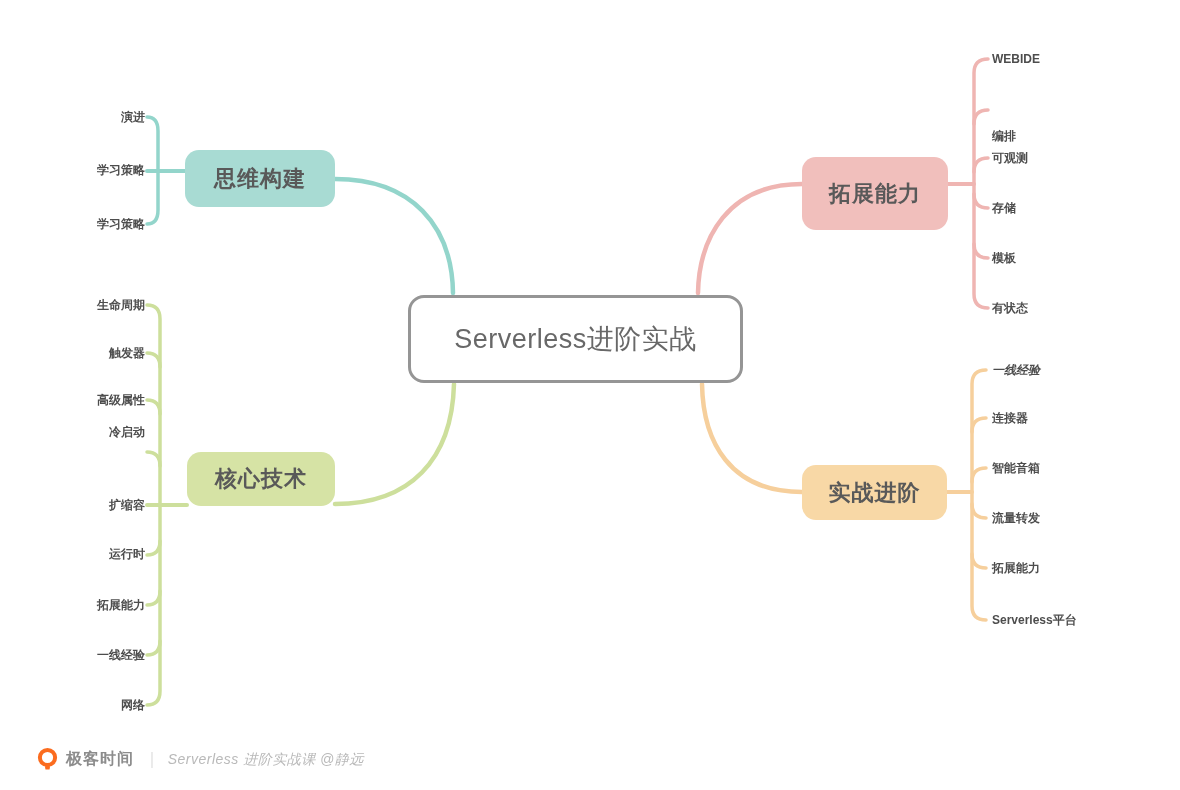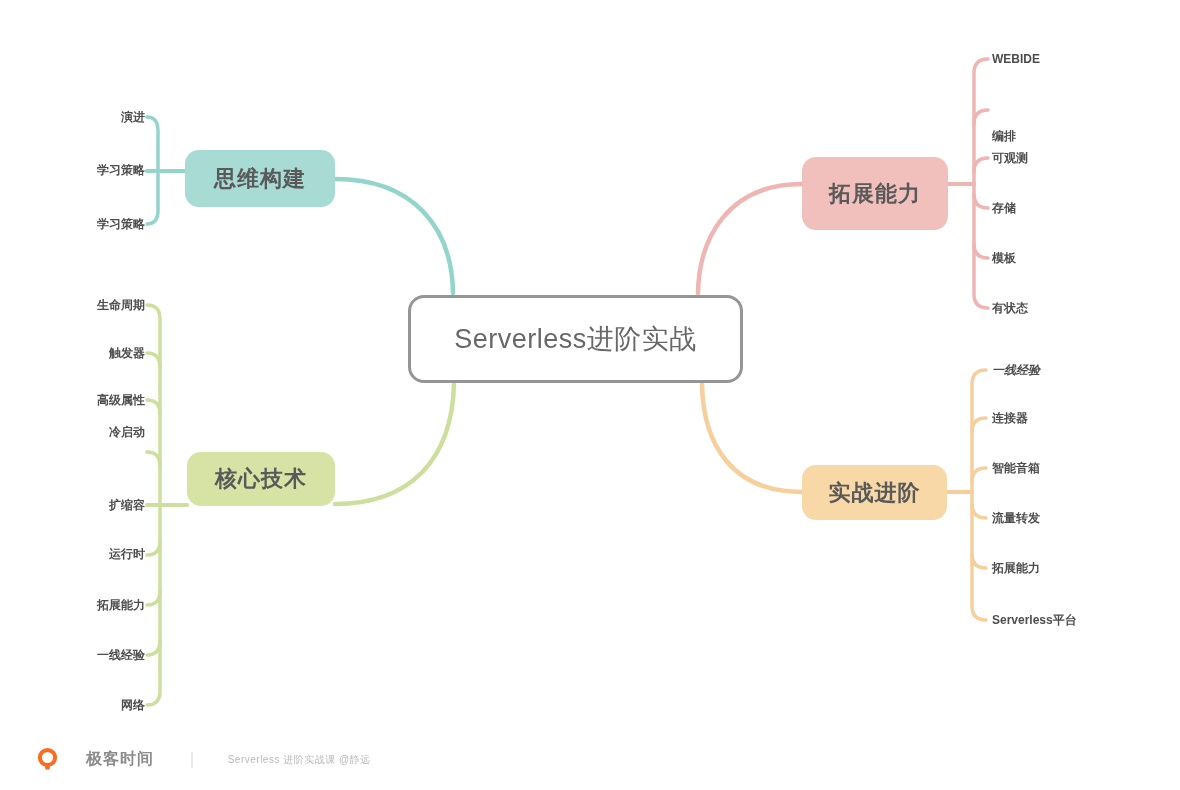--- a/index.html
+++ b/index.html
@@ -57,38 +57,38 @@
     z-index: 2;
   }
   .t-left  { right: 1035px; text-align: right; }
   .t-right { left: 992px; text-align: left; }
 
   .footer {
     position: absolute;
     left: 36px; top: 747px;
     display: flex; align-items: center;
     z-index: 2;
-    gap: 20px;
   }
   .footer .logo { margin-right: 7px; display: block; }
   .footer .brand {
     font-size: 16px; font-weight: bold;
     color: var(--footer-brand);
     letter-spacing: 1px;
   }
   .footer .sep {
     font-size: 16px;
     color: var(--footer-separator);
     margin: 0 8px 0 10px;
     font-weight: 400;
   }
   .footer .caption {
-    font-size: 10px;
+    font-size: 14px;
     color: var(--footer-caption);
     letter-spacing: 0.5px;
+    font-style: italic;
   }
 </style>
 </head>
 <body>
 
 <div class="canvas">
 
   <svg class="connectors" viewBox="0 0 1180 790" aria-hidden="true">
 
     <path class="stroke-mind w-main" d="M 335,179 C 412,179 452,226 453,293"></path>

